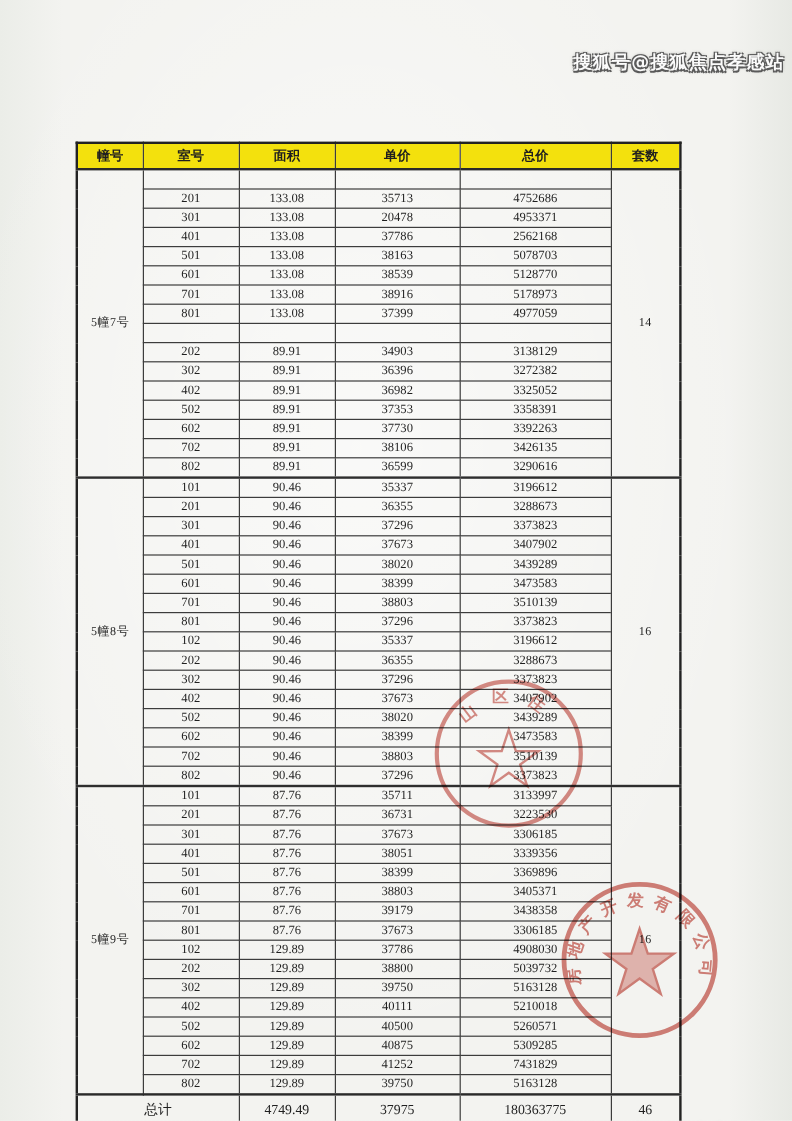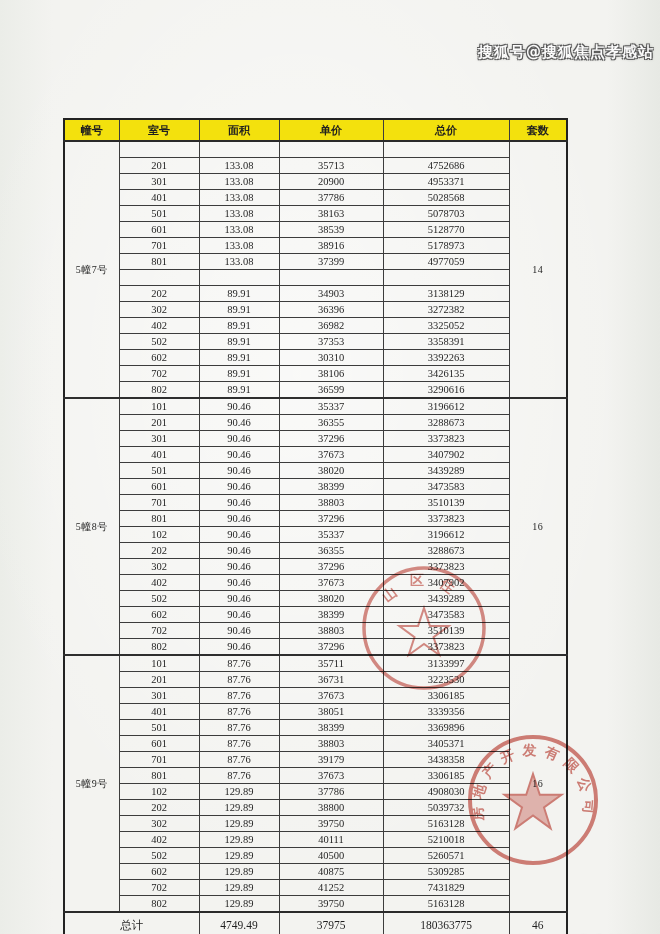--- a/index.html
+++ b/index.html
@@ -103,28 +103,28 @@
         </tr>
         <tr>
           <td>201</td>
           <td>133.08</td>
           <td>35713</td>
           <td>4752686</td>
         </tr>
         <tr>
           <td>301</td>
           <td>133.08</td>
-          <td>20900</td>
+          <td>20478</td>
           <td>4953371</td>
         </tr>
         <tr>
           <td>401</td>
           <td>133.08</td>
           <td>37786</td>
-          <td>5028568</td>
+          <td>2562168</td>
         </tr>
         <tr>
           <td>501</td>
           <td>133.08</td>
           <td>38163</td>
           <td>5078703</td>
         </tr>
         <tr>
           <td>601</td>
           <td>133.08</td>
@@ -169,21 +169,21 @@
         </tr>
         <tr>
           <td>502</td>
           <td>89.91</td>
           <td>37353</td>
           <td>3358391</td>
         </tr>
         <tr>
           <td>602</td>
           <td>89.91</td>
-          <td>30310</td>
+          <td>37730</td>
           <td>3392263</td>
         </tr>
         <tr>
           <td>702</td>
           <td>89.91</td>
           <td>38106</td>
           <td>3426135</td>
         </tr>
         <tr>
           <td>802</td>

